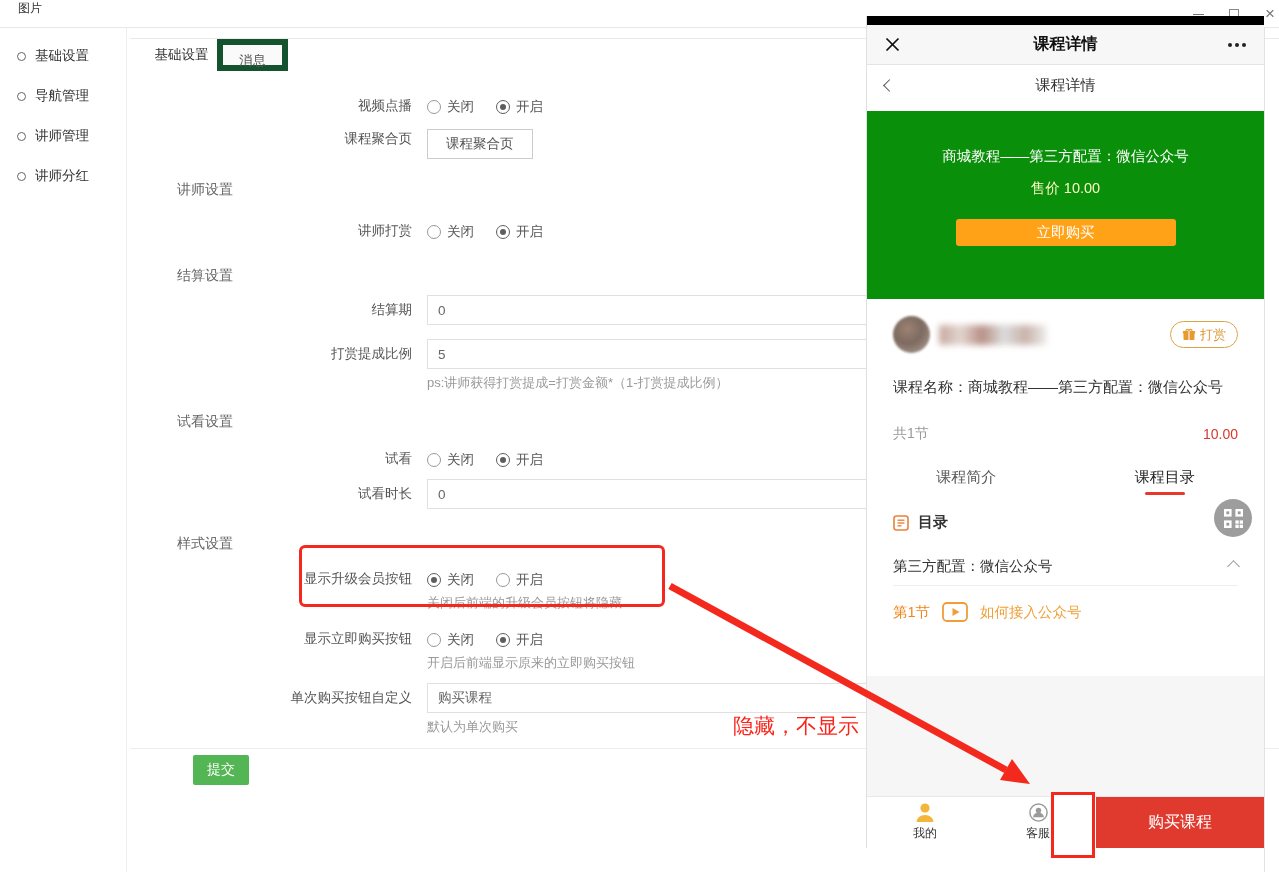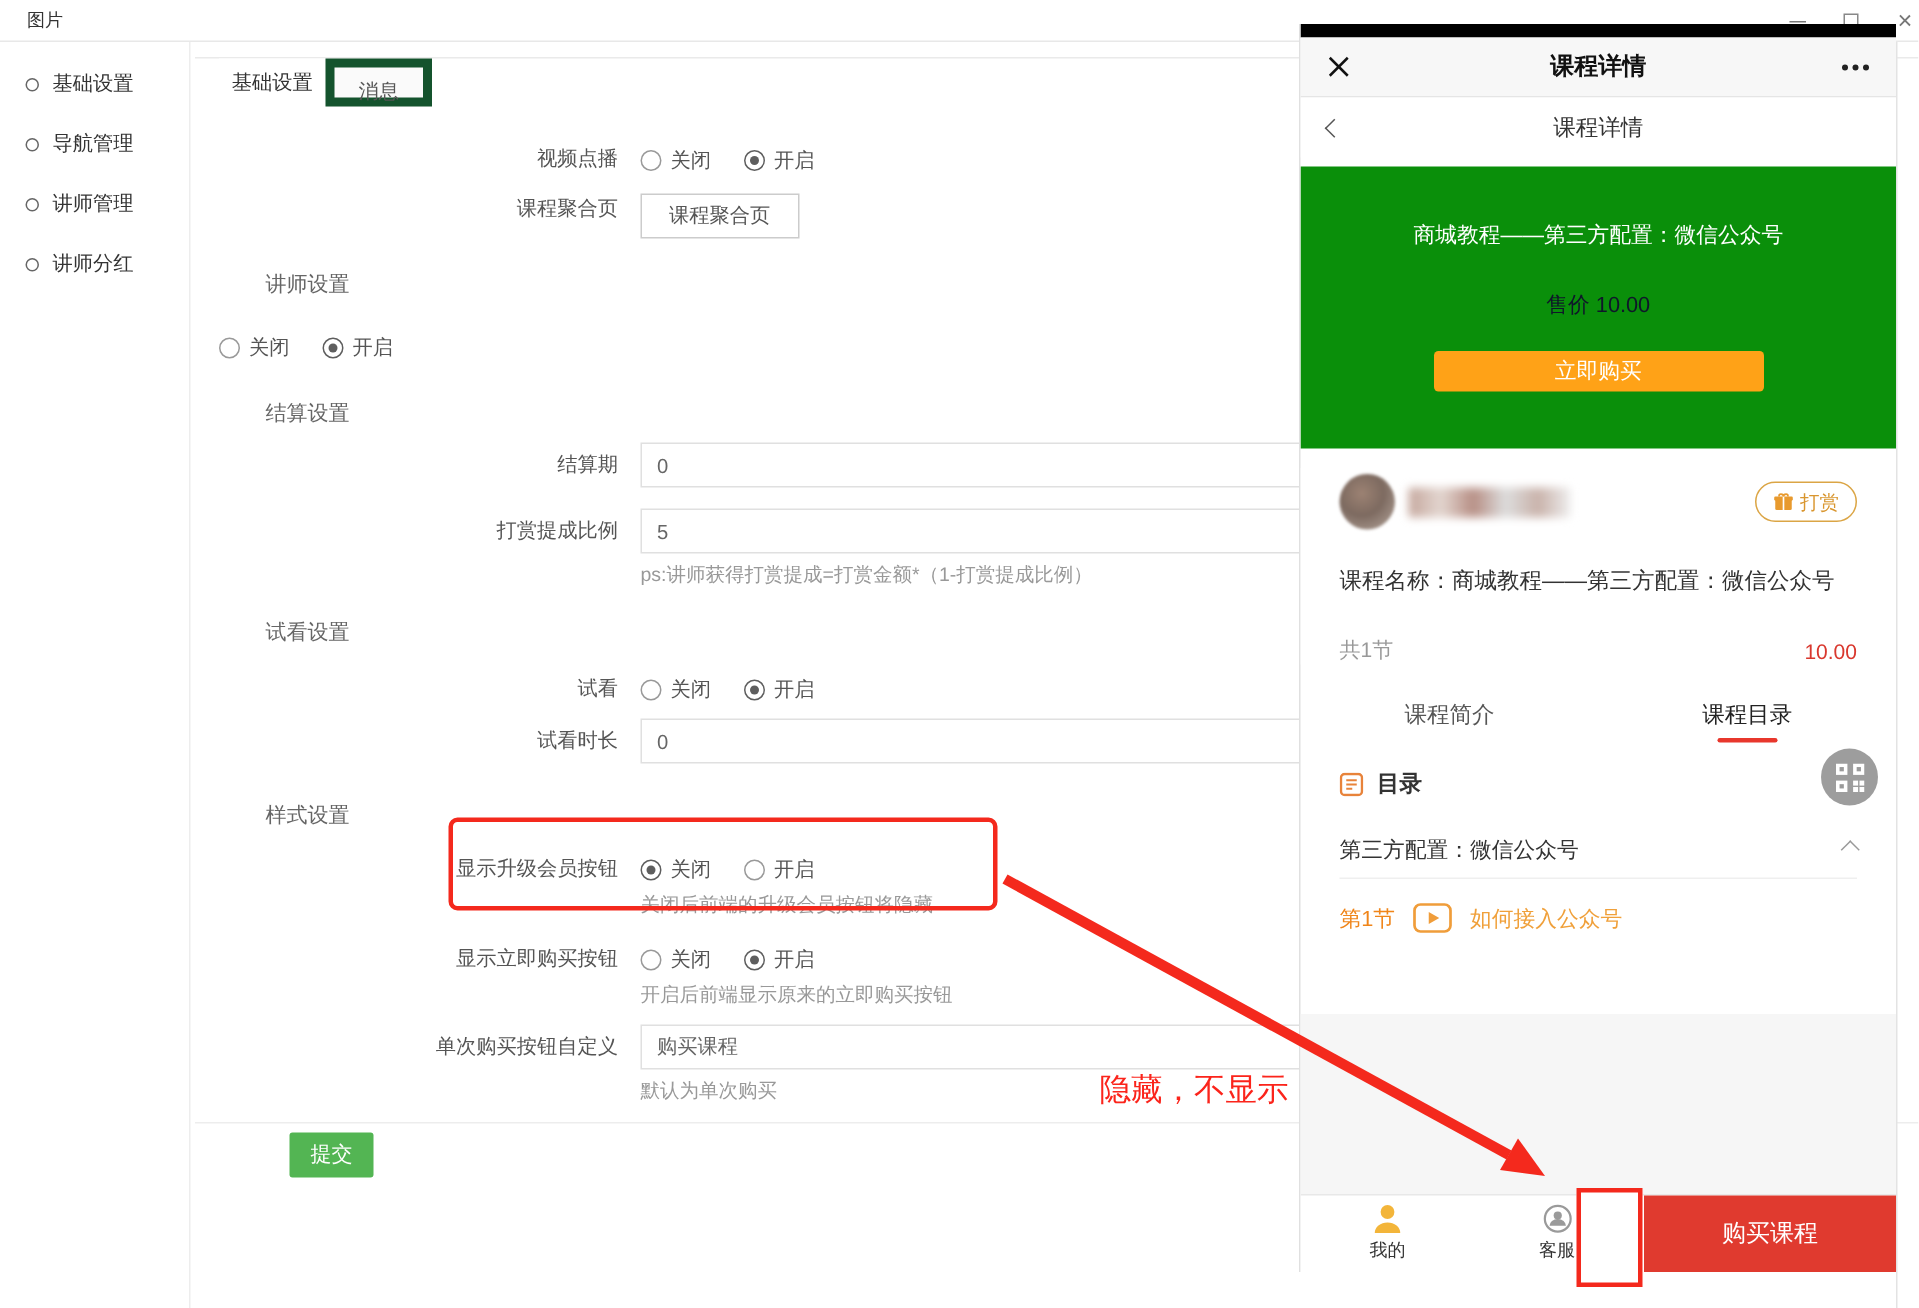--- a/index.html
+++ b/index.html
@@ -2,21 +2,21 @@
 <html><head>
 <meta charset="utf-8">
 <style>
   * { margin:0; padding:0; box-sizing:border-box; }
   html,body { width:1279px; height:872px; overflow:hidden; background:#fff;
     font-family:"Liberation Sans","DejaVu Sans",sans-serif; }
   .app { position:relative; width:1279px; height:872px; background:#fff; }
 
   
   .titlebar { position:absolute; left:0; top:0; width:100%; height:28px; background:#fff;
-    border-bottom:1px solid #e8e8e8; display:flex; align-items:center; }
+    border-bottom:1px solid #e8e8e8; display:flex; }
   .titlebar .title { font-size:12px; color:#333; margin-left:18px; }
   .win-controls { position:absolute; right:2px; top:0; height:28px; display:flex; align-items:center; gap:22px; }
   .wc { width:14px; height:14px; display:flex; align-items:center; justify-content:center; color:#777; cursor:pointer; }
   .wc.min i { display:block; width:11px; height:1px; background:#777; }
   .wc.max i { display:block; width:10px; height:10px; border:1px solid #888; }
   .wc.close { font-size:17px; line-height:14px; }
 
   
   .sidebar { position:absolute; left:0; top:28px; width:127px; bottom:0; background:#fff;
     border-right:1px solid #ededed; padding-top:8px; }
@@ -62,21 +62,21 @@
   .p-title { position:absolute; left:0; right:0; text-align:center; font-size:16px; font-weight:bold; color:#111; }
   .p-x { margin-left:18px; z-index:1; cursor:pointer; display:flex; }
   .p-more { position:absolute; right:18px; display:flex; gap:3px; cursor:pointer; }
   .p-more i { width:4px; height:4px; border-radius:50%; background:#222; }
   .p-sub { height:40px; background:#fff; display:flex; align-items:center; position:relative; }
   .p-sub .p-subtitle { position:absolute; left:0; right:0; text-align:center; font-size:15px; color:#333; }
   .chev-left { margin-left:18px; width:9px; height:9px; border-left:1.5px solid #555; border-bottom:1.5px solid #555;
     transform:rotate(45deg); z-index:1; cursor:pointer; }
   .p-banner { margin-top:6px; height:188px; background:#0a8f0a; display:flex; flex-direction:column; align-items:center; }
   .p-banner .b-title { margin-top:36px; color:#fff; font-size:14.5px; }
-  .p-banner .b-price { margin-top:28px; color:#0f172a; font-size:14.5px; }
+  .p-banner .b-price { margin-top:13px; color:#fef9c3; font-size:14.5px; }
   .p-buy-now { margin-top:21px; width:220px; height:27px; background:#ffa217; border:none; border-radius:3px;
     color:#fff; font-size:14.5px; cursor:pointer; }
   .p-card { background:#fff; padding:0 26px; }
   .p-author { margin-top:13px; height:45px; display:flex; align-items:center; }
   .p-avatar { width:37px; height:37px; border-radius:50%; flex:none;
     background:radial-gradient(circle at 40% 35%, #9c8273 0%, #7d6a60 45%, #b7a89e 100%); filter:blur(1px); }
   .p-nameblur { width:108px; height:20px; margin-left:9px;
     background:linear-gradient(90deg,#c5a79d 0%,#e3d6d0 20%,#b78f85 40%,#ddd 60%,#c9b2aa 80%,#eee 100%);
     filter:blur(3px); border-radius:2px; }
   .p-reward { margin-left:auto; height:27px; padding:0 11px; border:1px solid #dba545; border-radius:14px;
@@ -184,20 +184,21 @@
       <div class="form-row mt13">
         <div class="flabel">课程聚合页</div>
         <div class="fcontent">
           <button class="fbtn">课程聚合页</button>
         </div>
       </div>
 
       <div class="fsection mt22">讲师设置</div>
 
       <div class="form-row mt22">
+        <div class="flabel">讲师打赏</div>
         <div class="fcontent">
           <div class="radio-group">
             <label class="radio">
               <span class="rb"></span>
               <span class="rtext">关闭</span>
             </label>
             <label class="radio">
               <span class="rb checked"></span>
               <span class="rtext">开启</span>
             </label>

